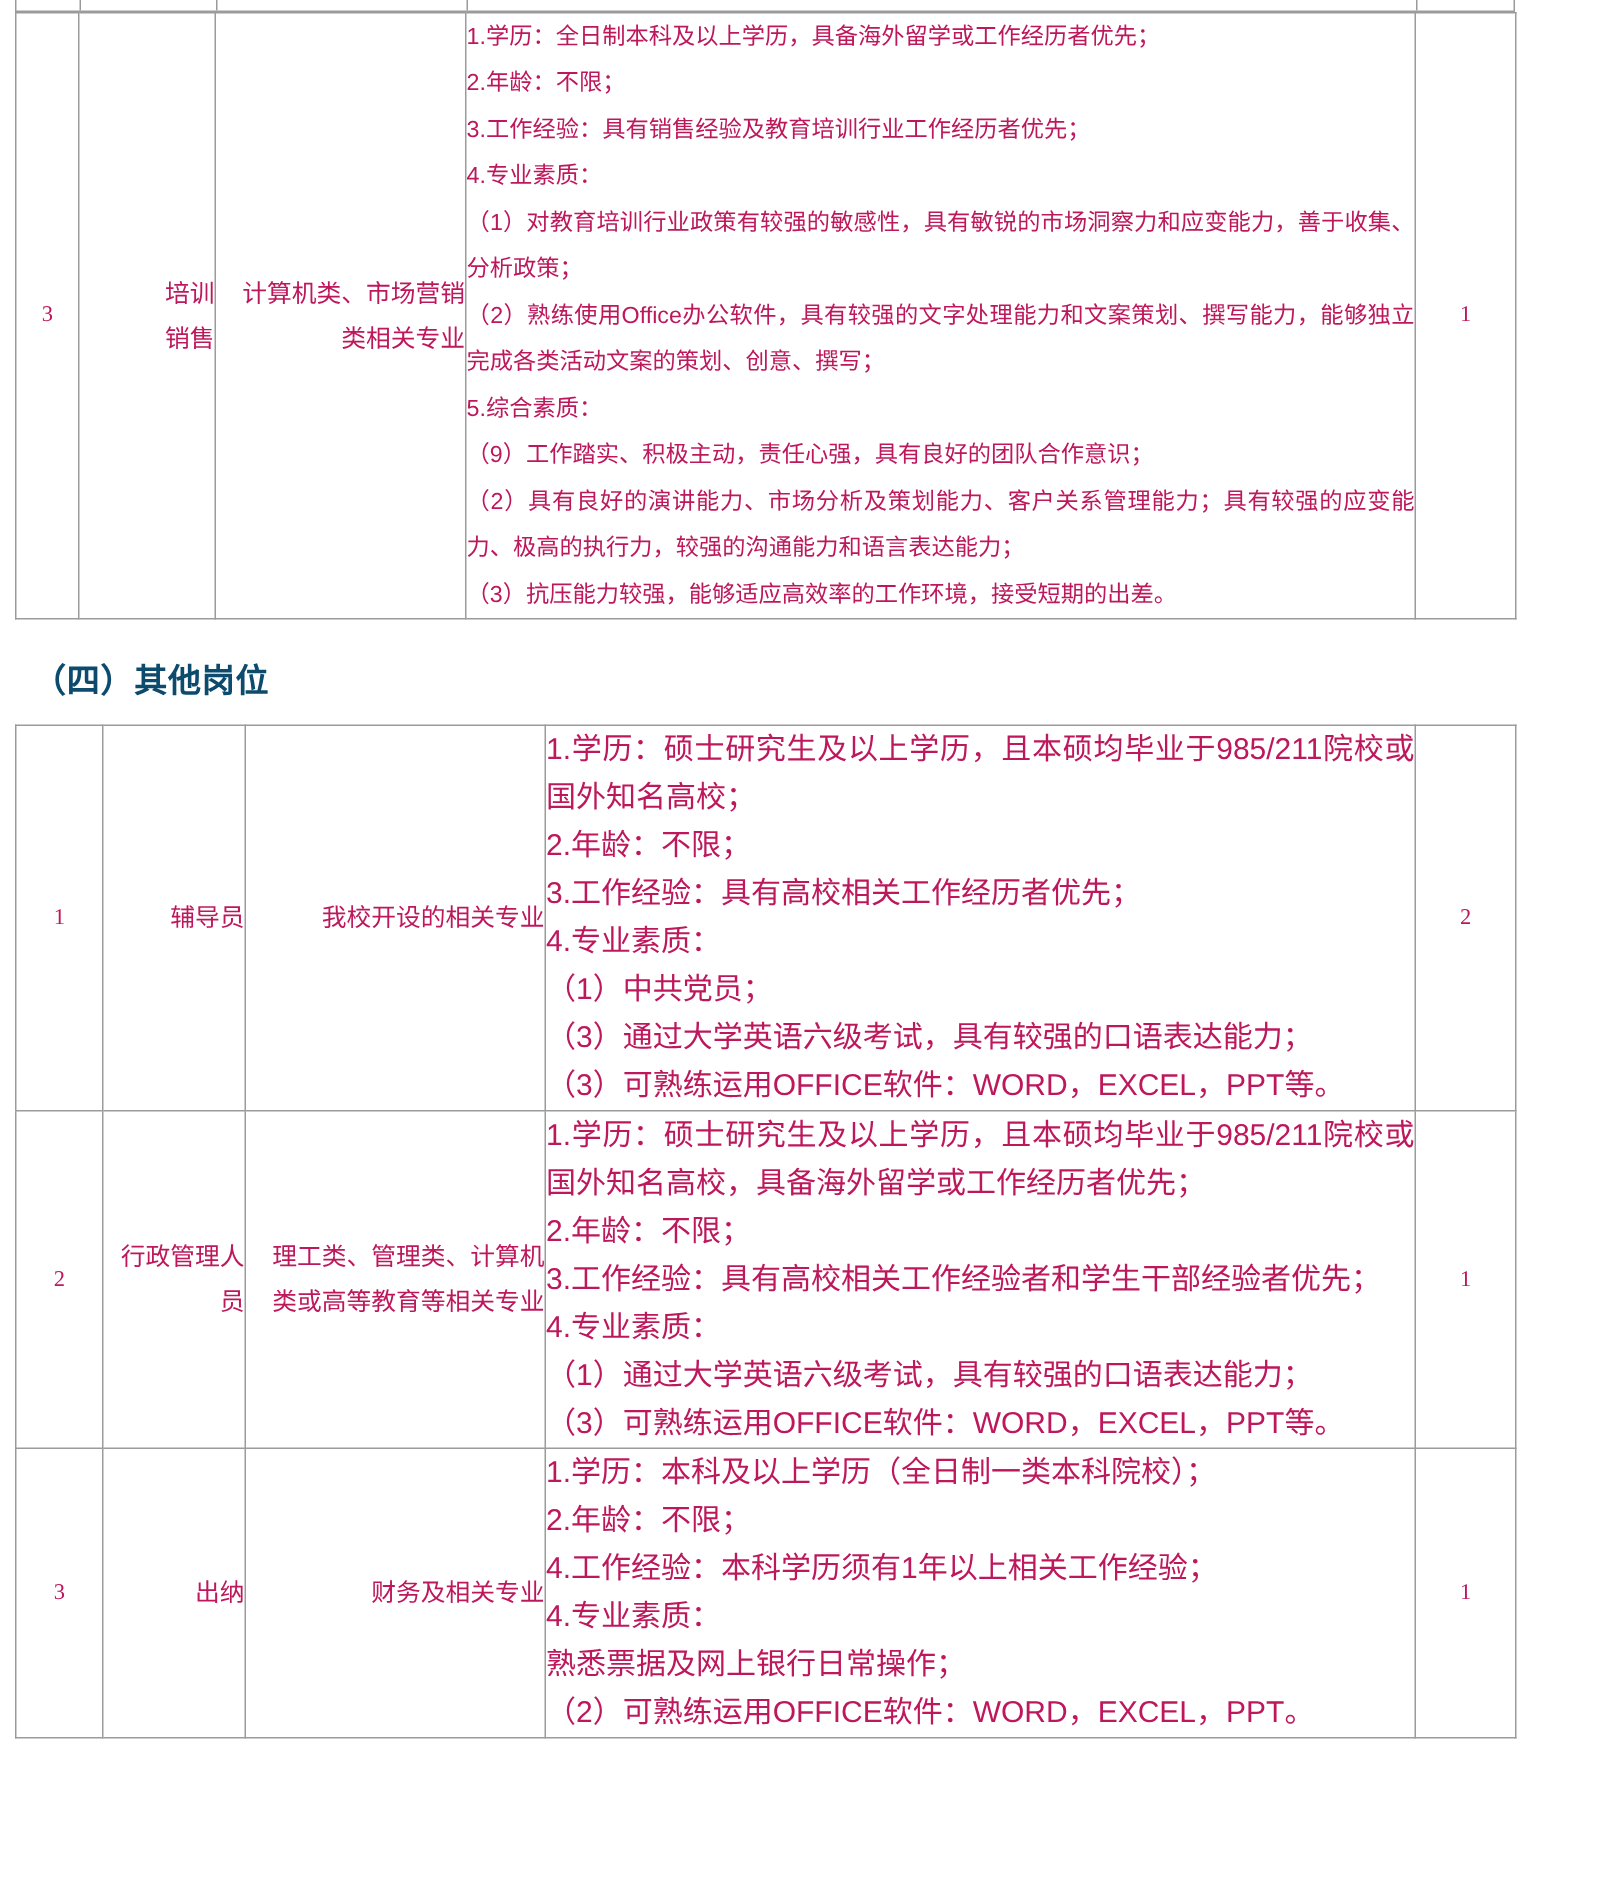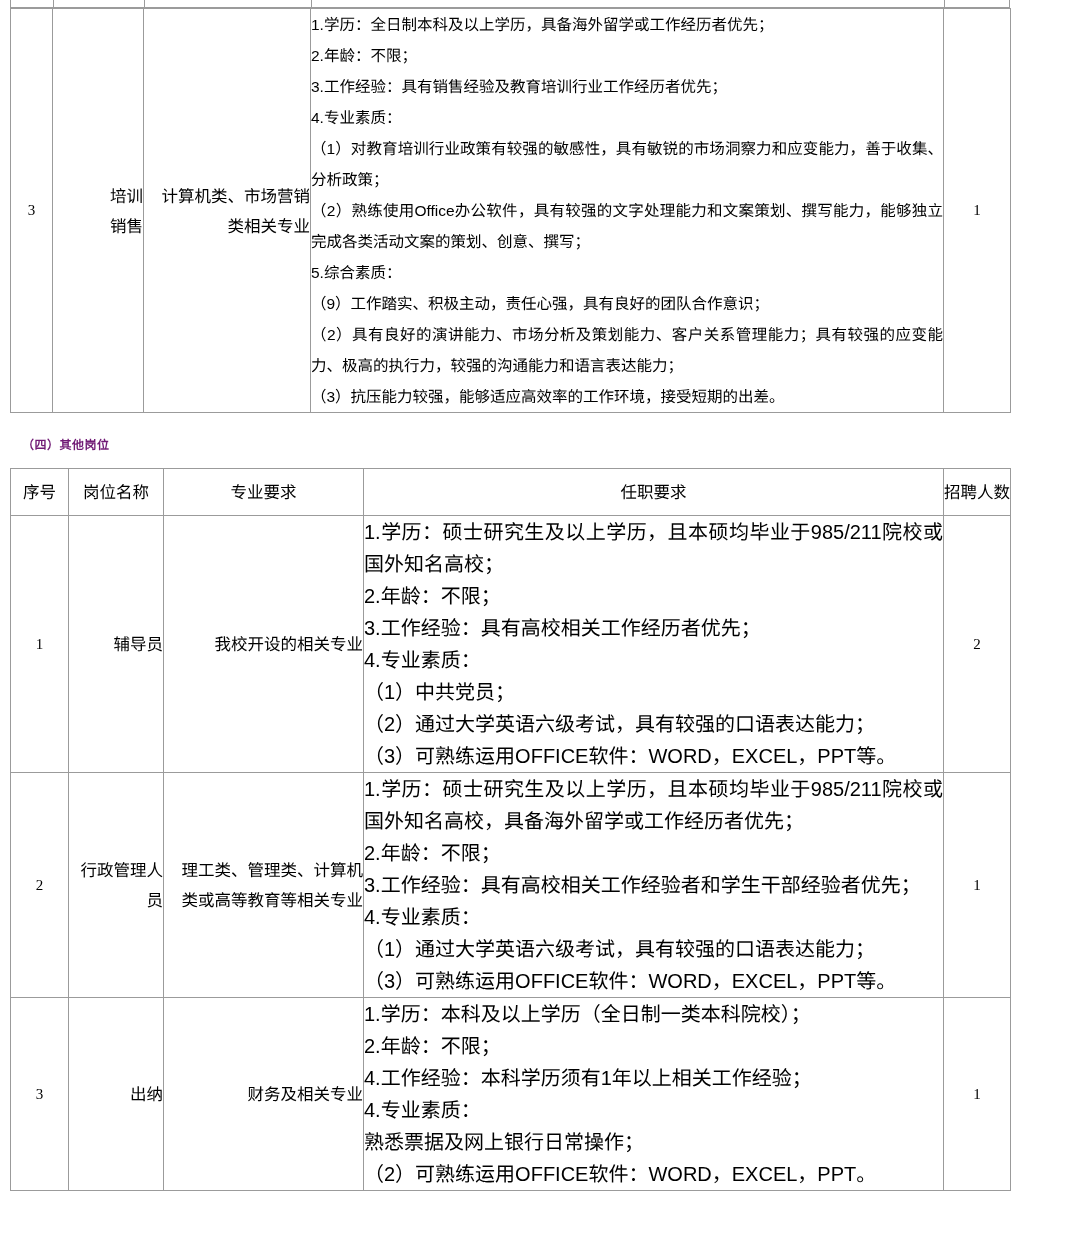--- a/index.html
+++ b/index.html
@@ -31,21 +31,21 @@
     width: 1000px;
     margin: 0 0 0 10px;
     background: #fff;
   }
   table.doc-table td,
   table.doc-table th {
     border: 1px solid #9b9b9b;
     padding: 0;
     vertical-align: middle;
     font-weight: normal;
-    color: #000000;
+    color: #be185d;
   }
 
   
   .t1 col.c-no   { width: 42px; }
   .t1 col.c-post { width: 91px; }
   .t1 col.c-major{ width: 167px; }
   .t1 col.c-req  { width: 633px; }
   .t1 col.c-num  { width: 67px; }
 
   
@@ -94,24 +94,24 @@
     white-space: normal;
   }
 
   
   .t1 .req p { line-height: 31px; font-size: 15.5px; }
 
   
   .section-title {
     margin: 0;
     padding: 22px 0 16px 22px;
-    font-size: 12px;
+    font-size: 22px;
     font-weight: bold;
     letter-spacing: 0.5px;
-    color: #701a75;
+    color: #0c4a6e;
   }
 
   
   .top-sliver {
     width: 1000px;
     height: 8px;
     margin-left: 10px;
     border-left: 1px solid #9b9b9b;
     border-right: 1px solid #9b9b9b;
     border-bottom: 1px solid #9b9b9b;
@@ -185,45 +185,38 @@
   <div class="t2wrap">
   <table class="doc-table t2">
     <colgroup>
       <col class="c-no">
           <col class="c-post">
           <col class="c-major">
           <col class="c-req">
           <col class="c-num">
     </colgroup>
     <tbody>
-      <tr class="head-row">
-        <td>序号</td>
-        <td>岗位名称</td>
-        <td>专业要求</td>
-        <td>任职要求</td>
-        <td>招聘人数</td>
-      </tr>
 
       <tr>
         <td class="cell-no">1</td>
         <td class="cell-post">
           <div>辅导员</div>
           <div></div>
         </td>
         <td class="cell-major">
           <div>我校开设的相关专业</div>
           <div></div>
         </td>
         <td class="req">
           <p>1.学历：硕士研究生及以上学历，且本硕均毕业于985/211院校或国外知名高校；</p>
           <p>2.年龄：不限；</p>
           <p>3.工作经验：具有高校相关工作经历者优先；</p>
           <p>4.专业素质：</p>
           <p>（1）中共党员；</p>
-          <p>（2）通过大学英语六级考试，具有较强的口语表达能力；</p>
+          <p>（3）通过大学英语六级考试，具有较强的口语表达能力；</p>
           <p>（3）可熟练运用OFFICE软件：WORD，EXCEL，PPT等。</p>
         </td>
         <td class="cell-num">2</td>
       </tr>
 
       <tr>
         <td class="cell-no">2</td>
         <td class="cell-post">
           <div>行政管理人</div>
           <div>员</div>

